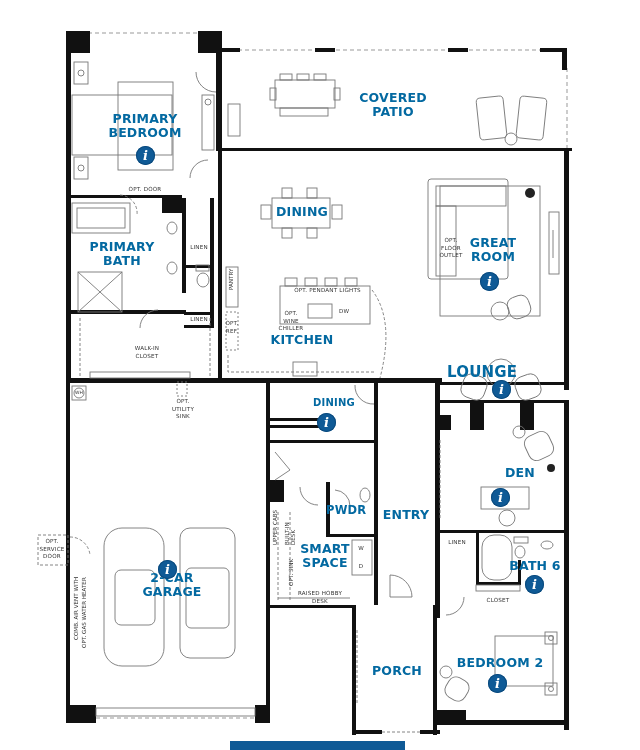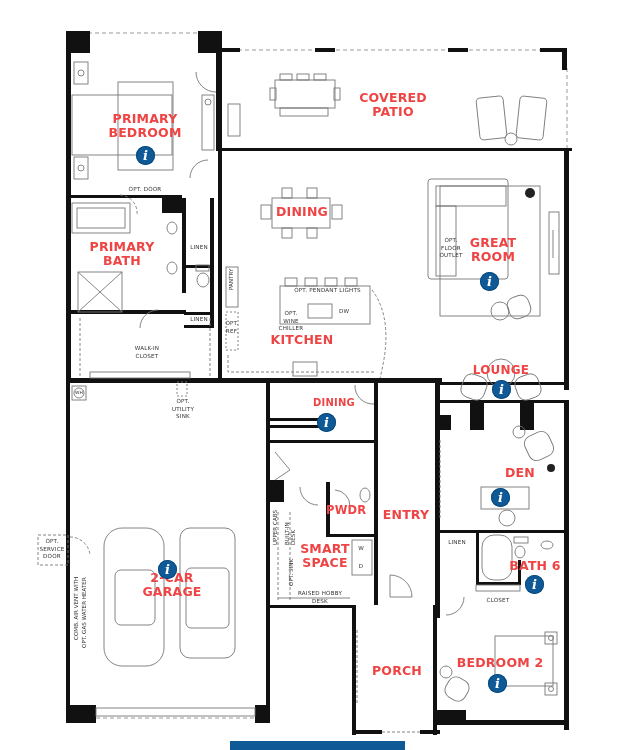--- a/index.html
+++ b/index.html
@@ -1,18 +1,18 @@
 <!DOCTYPE html>
 <html><head>
 <meta charset="utf-8">
 <style>
   html,body{margin:0;padding:0;background:#ffffff;}
   body{width:640px;height:750px;position:relative;overflow:hidden;font-family:"DejaVu Sans","Liberation Sans",sans-serif;}
   #plan{position:absolute;left:0;top:0;width:640px;height:750px;}
-  .lbl{position:absolute;font-family:"DejaVu Sans","Liberation Sans",sans-serif;font-weight:bold;color:#ef4444;text-align:center;line-height:1.15;letter-spacing:0.2px;white-space:pre-line;}
+  .lbl{position:absolute;font-family:"DejaVu Sans","Liberation Sans",sans-serif;font-weight:bold;color:#0369a1;text-align:center;line-height:1.15;letter-spacing:0.2px;white-space:pre-line;}
   .lbl.big{font-size:12.5px;}
   .lbl.sm{font-size:5.6px;font-weight:normal;color:#333;line-height:1.35;}
   .info{position:absolute;width:19px;height:19px;border-radius:50%;background:#0f5a96;color:#fff;font-family:"DejaVu Serif","Liberation Serif",serif;font-style:italic;font-weight:bold;font-size:13px;line-height:19px;text-align:center;cursor:pointer;box-shadow:0 0 0 1px #0b4a7d inset;}
   .bluebar{position:absolute;left:230px;top:741px;width:175px;height:12px;background:#0f5a96;}
   .vtext{position:absolute;font-size:5.6px;color:#333;white-space:nowrap;transform-origin:left top;}
 </style>
 </head>
 <body>
 
 <svg id="plan" width="640" height="750" viewBox="0 0 640 750" xmlns="http://www.w3.org/2000/svg">
@@ -235,21 +235,21 @@
 BATH</div>
 
 <div class="lbl big" style="left:270px;top:205px;width:64px;">DINING</div>
 
 <div class="lbl big" style="left:458px;top:236px;width:70px;">GREAT
 ROOM</div>
 <div class="info" style="left:480px;top:272px;">i</div>
 
 <div class="lbl big" style="left:262px;top:333px;width:80px;">KITCHEN</div>
 
-<div class="lbl big" style="left:470px;top:364px;width:62px;font-size:12px;">LOUNGE</div>
+<div class="lbl big" style="left:447px;top:364px;width:62px;font-size:15px;">LOUNGE</div>
 <div class="info" style="left:492px;top:380px;">i</div>
 
 <div class="lbl big" style="left:300px;top:397px;width:68px;font-size:10px;">DINING</div>
 <div class="info" style="left:317px;top:413px;">i</div>
 
 <div class="lbl big" style="left:496px;top:466px;width:48px;">DEN</div>
 <div class="info" style="left:491px;top:488px;">i</div>
 
 <div class="lbl big" style="left:326px;top:504px;width:32px;font-size:11.5px;">PWDR</div>
 

